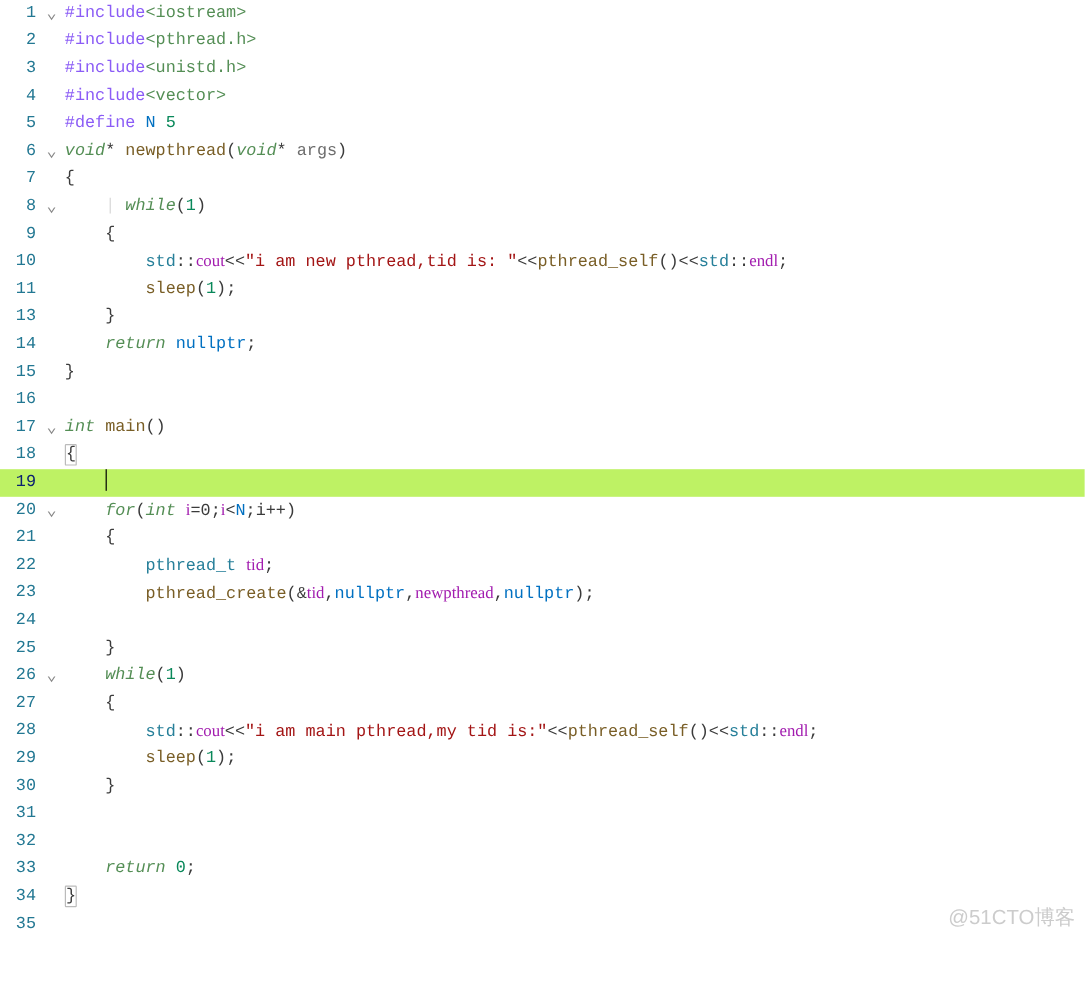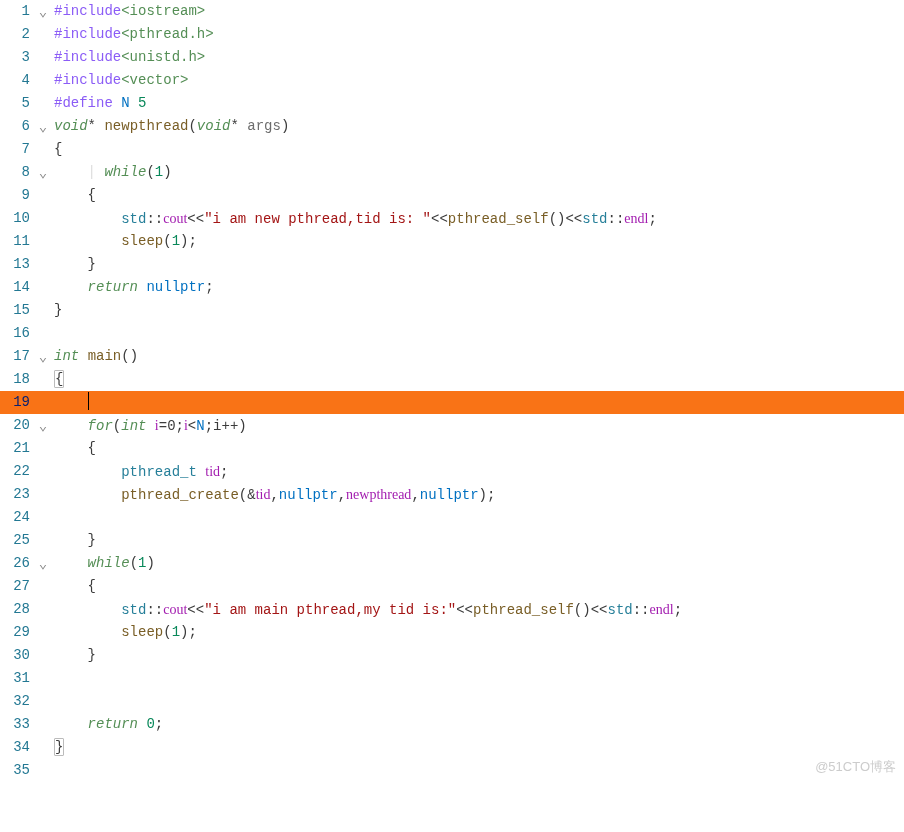--- a/index.html
+++ b/index.html
@@ -16,25 +16,25 @@
     .tok-typekw { color: #548e55; font-style: italic; }
     .tok-fn { color: #795E26; }
     .tok-param { color: #6d6d6d; }
     .tok-var { color: #a21caf; font-family: Liberation Serif, serif; }
     .tok-num { color: #09885A; }
     .tok-str { color: #A31515; }
     .tok-obj { color: #267f99; }
     .tok-enum { color: #0070C1; }
     .tok-plain { color: #3b3b3b; }
     .tok-punct { color: #3b3b3b; }
-    .active-line { background: #f97316; }
+    .active-line { background: #bef264; }
     .indent-guide { color: #ddd; }
     .text-cursor { display: inline-block; width: 1px; height: 18px; background: #000; vertical-align: middle; margin-bottom: 2px; }
     .brace-match { border: 1px solid #bbb; border-radius: 1px; padding: 0 0; }
-    .watermark { position: absolute; right: 8px; bottom: 6px; color: #ccc; font-family: Arial, sans-serif; font-size: 13px; user-select: none; }
+    .watermark { position: absolute; right: 8px; bottom: 6px; color: #ccc; font-family: Arial, sans-serif; font-size: 17px; user-select: none; }
   </style>
 </head>
 <body>
 
 <div class="editor">
 
   <div class="line">
     <div class="line-number">1</div>
     <div class="gutter-fold"><span class="chev">⌄</span></div>
     <div class="code"><span class="tok-kw1">#include</span><span class="tok-inc">&lt;iostream&gt;</span></div>

